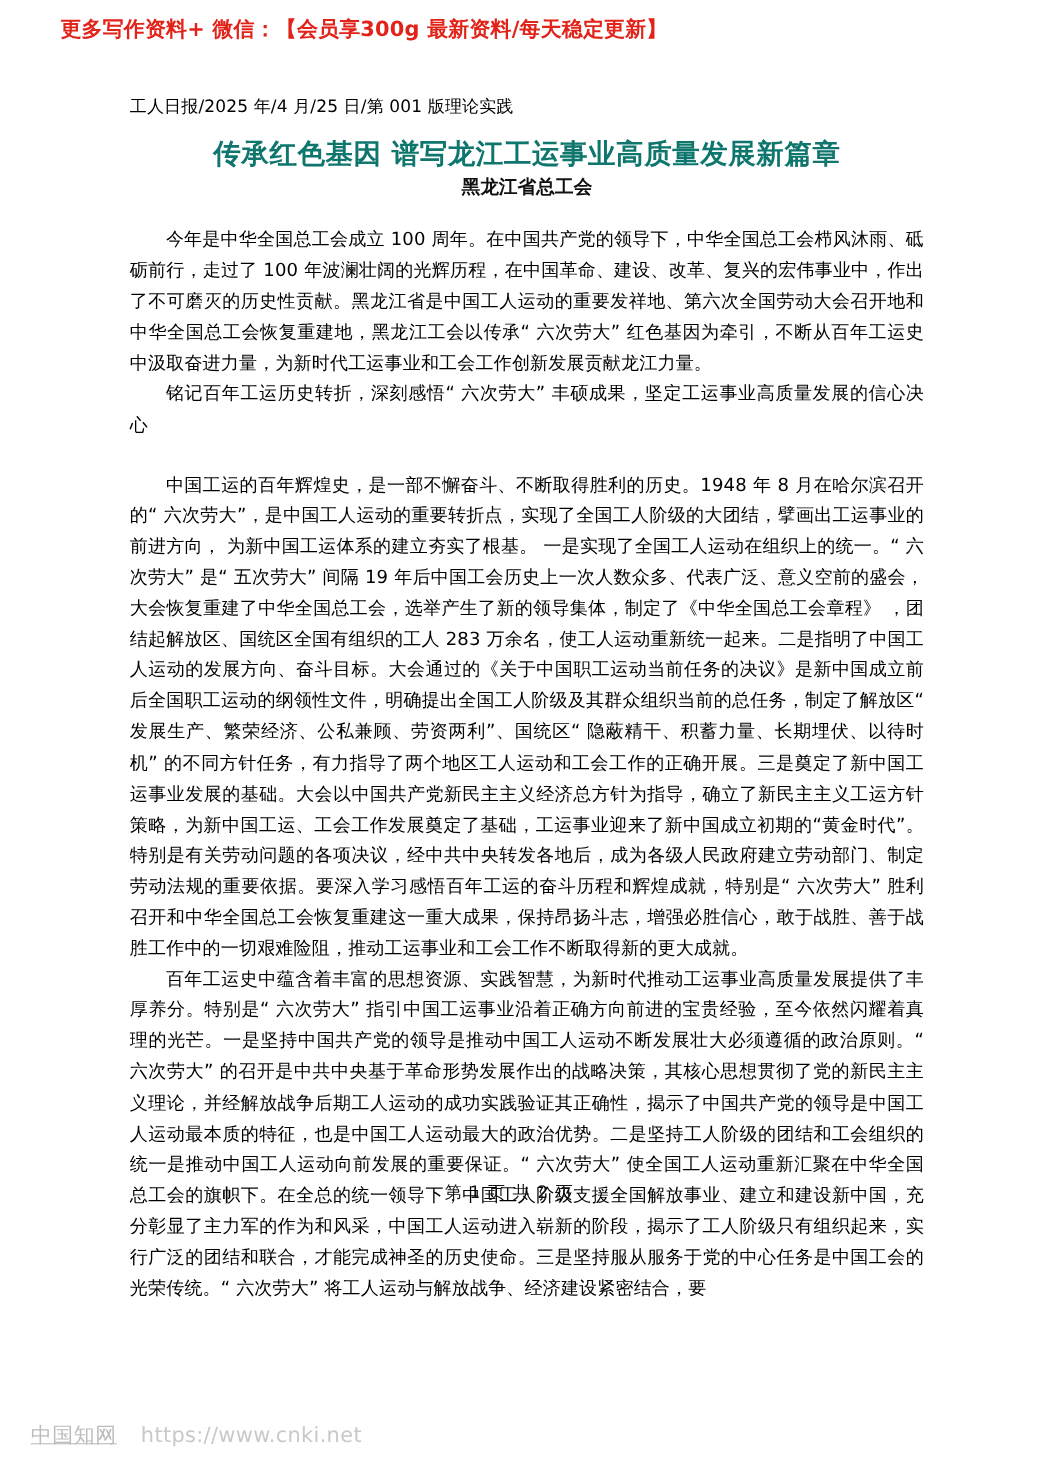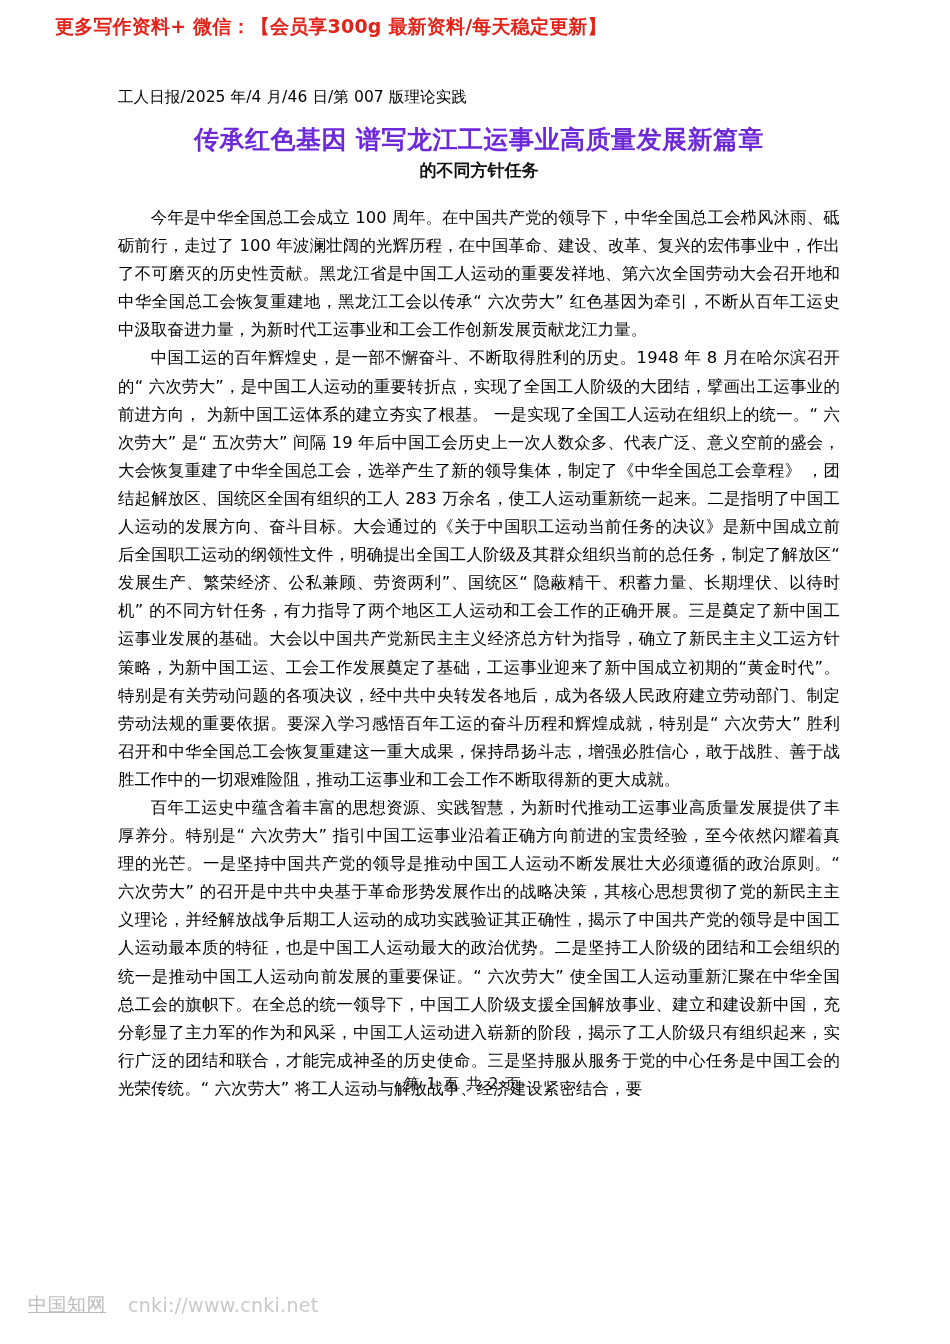--- a/index.html
+++ b/index.html
@@ -47,21 +47,21 @@
     letter-spacing: 0.1px;
   }
 
   .headline {
     margin-top: 14px;
     text-align: center;
     font-size: 25px;
     font-weight: bold;
     line-height: 33px;
     letter-spacing: 0.5px;
-    color: #6d28d9;
+    color: #0f766e;
   }
   .byline {
     margin-top: 2px;
     text-align: center;
     font-size: 17px;
     font-weight: bold;
     line-height: 24px;
     color: #111;
   }
 
@@ -122,34 +122,35 @@
 </style>
 </head>
 <body>
 
 <div class="page">
 
   <div class="promo-banner">更多写作资料+ 微信：【会员享300g 最新资料/每天稳定更新】</div>
 
   <div class="article">
 
-    <div class="source-line">工人日报/2025 年/4 月/46 日/第 007 版理论实践</div>
+    <div class="source-line">工人日报/2025 年/4 月/25 日/第 001 版理论实践</div>
 
     <div class="headline">传承红色基因  谱写龙江工运事业高质量发展新篇章</div>
 
-    <div class="byline">的不同方针任务</div>
+    <div class="byline">黑龙江省总工会</div>
 
     <div class="body-text">
       <p>今年是中华全国总工会成立 100 周年。在中国共产党的领导下，中华全国总工会栉风沐雨、砥砺前行，走过了 100 年波澜壮阔的光辉历程，在中国革命、建设、改革、复兴的宏伟事业中，作出了不可磨灭的历史性贡献。黑龙江省是中国工人运动的重要发祥地、第六次全国劳动大会召开地和中华全国总工会恢复重建地，黑龙江工会以传承“ 六次劳大” 红色基因为牵引，不断从百年工运史中汲取奋进力量，为新时代工运事业和工会工作创新发展贡献龙江力量。</p>
+      <p class="gap-after">铭记百年工运历史转折，深刻感悟“ 六次劳大” 丰硕成果，坚定工运事业高质量发展的信心决心</p>
       <p>中国工运的百年辉煌史，是一部不懈奋斗、不断取得胜利的历史。1948 年 8 月在哈尔滨召开的“ 六次劳大”，是中国工人运动的重要转折点，实现了全国工人阶级的大团结，擘画出工运事业的前进方向， 为新中国工运体系的建立夯实了根基。 一是实现了全国工人运动在组织上的统一。“ 六次劳大” 是“ 五次劳大” 间隔 19 年后中国工会历史上一次人数众多、代表广泛、意义空前的盛会，大会恢复重建了中华全国总工会，选举产生了新的领导集体，制定了《中华全国总工会章程》 ，团结起解放区、国统区全国有组织的工人 283 万余名，使工人运动重新统一起来。二是指明了中国工人运动的发展方向、奋斗目标。大会通过的《关于中国职工运动当前任务的决议》是新中国成立前后全国职工运动的纲领性文件，明确提出全国工人阶级及其群众组织当前的总任务，制定了解放区“ 发展生产、繁荣经济、公私兼顾、劳资两利”、国统区“ 隐蔽精干、积蓄力量、长期埋伏、以待时机” 的不同方针任务，有力指导了两个地区工人运动和工会工作的正确开展。三是奠定了新中国工运事业发展的基础。大会以中国共产党新民主主义经济总方针为指导，确立了新民主主义工运方针策略，为新中国工运、工会工作发展奠定了基础，工运事业迎来了新中国成立初期的“黄金时代”。特别是有关劳动问题的各项决议，经中共中央转发各地后，成为各级人民政府建立劳动部门、制定劳动法规的重要依据。要深入学习感悟百年工运的奋斗历程和辉煌成就，特别是“ 六次劳大” 胜利召开和中华全国总工会恢复重建这一重大成果，保持昂扬斗志，增强必胜信心，敢于战胜、善于战胜工作中的一切艰难险阻，推动工运事业和工会工作不断取得新的更大成就。</p>
       <p>百年工运史中蕴含着丰富的思想资源、实践智慧，为新时代推动工运事业高质量发展提供了丰厚养分。特别是“ 六次劳大” 指引中国工运事业沿着正确方向前进的宝贵经验，至今依然闪耀着真理的光芒。一是坚持中国共产党的领导是推动中国工人运动不断发展壮大必须遵循的政治原则。“ 六次劳大” 的召开是中共中央基于革命形势发展作出的战略决策，其核心思想贯彻了党的新民主主义理论，并经解放战争后期工人运动的成功实践验证其正确性，揭示了中国共产党的领导是中国工人运动最本质的特征，也是中国工人运动最大的政治优势。二是坚持工人阶级的团结和工会组织的统一是推动中国工人运动向前发展的重要保证。“ 六次劳大” 使全国工人运动重新汇聚在中华全国总工会的旗帜下。在全总的统一领导下，中国工人阶级支援全国解放事业、建立和建设新中国，充分彰显了主力军的作为和风采，中国工人运动进入崭新的阶段，揭示了工人阶级只有组织起来，实行广泛的团结和联合，才能完成神圣的历史使命。三是坚持服从服务于党的中心任务是中国工会的光荣传统。“ 六次劳大” 将工人运动与解放战争、经济建设紧密结合，要</p>
     </div>
 
   </div>
 
   <div class="page-footer">第 1 页 共 2 页</div>
 
   <div class="watermark">
     <span class="wm-logo">中国知网</span>
-    <span class="wm-url">cnki://www.cnki.net</span>
+    <span class="wm-url">https://www.cnki.net</span>
   </div>
 
 </div>
 
 </body></html>

